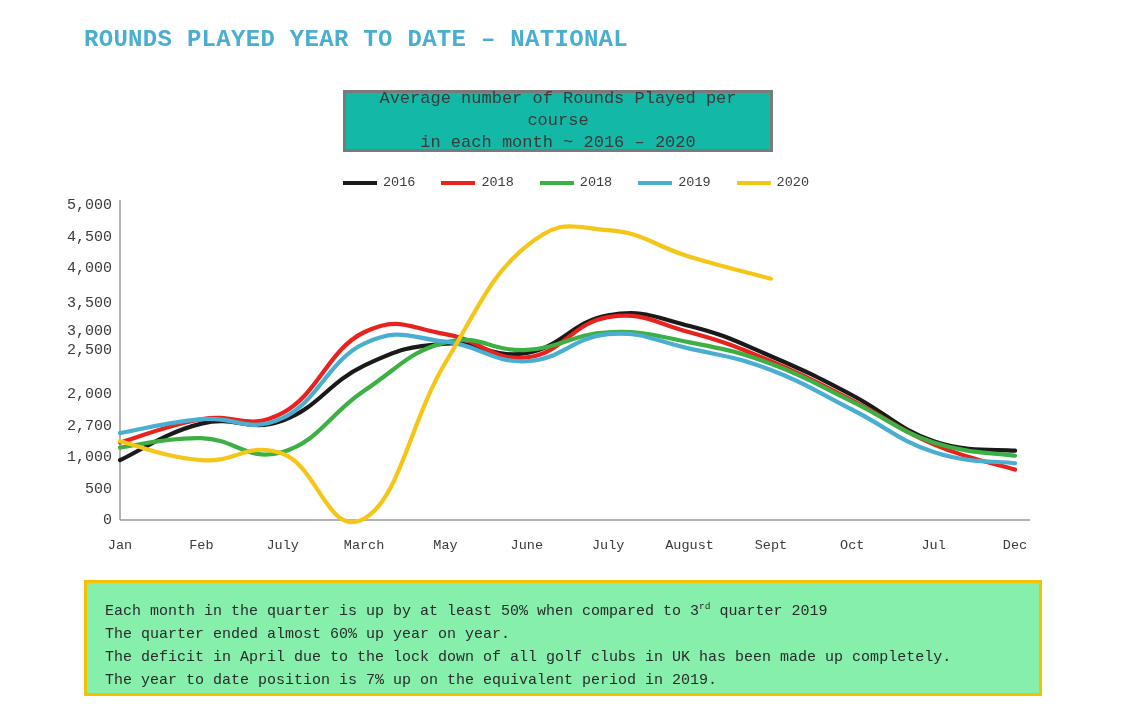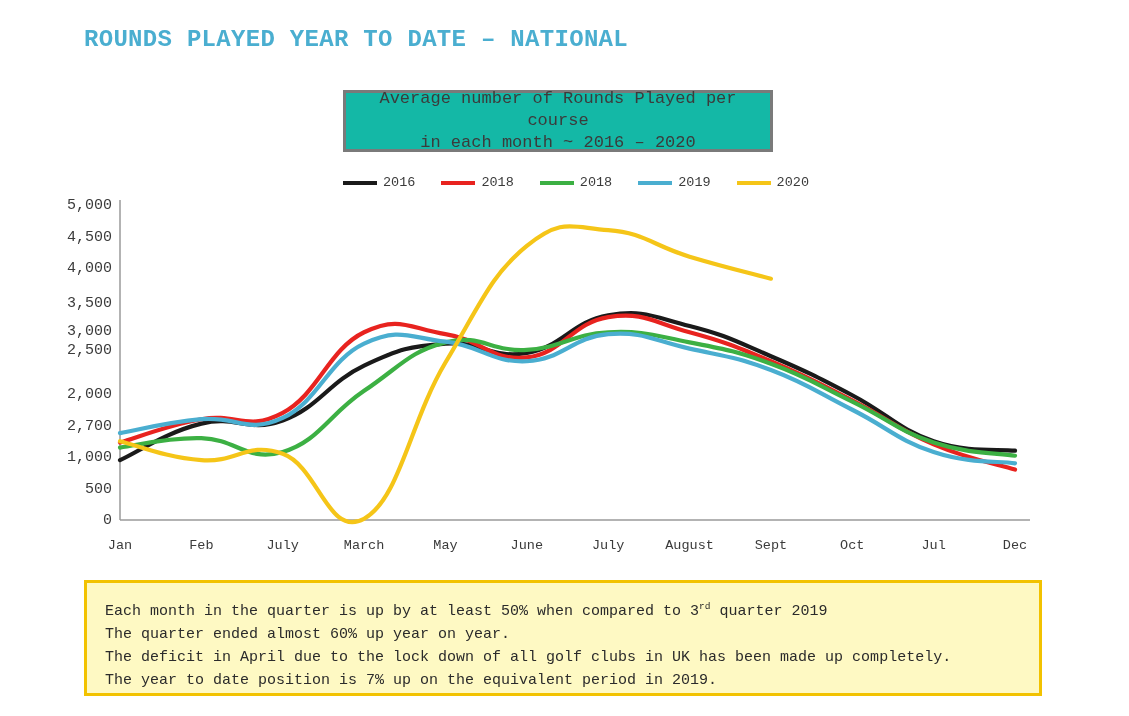--- a/index.html
+++ b/index.html
@@ -76,21 +76,21 @@
     text-align: center;
     transform: translateX(-50%);
   }
 
   .note-box {
     position: absolute;
     left: 84px; top: 580px;
     width: 958px; height: 116px;
     border: 3px solid #f2c200;
     padding: 12px 18px;
-    background: #fef9c3;
+    background: #86efac;
   }
   .note-line {
     font-size: 15px;
     line-height: 23px;
     color: #2b2b2b;
   }
   sup { font-size: 9.5px; vertical-align: super; }
 </style>
 </head>
 <body>

